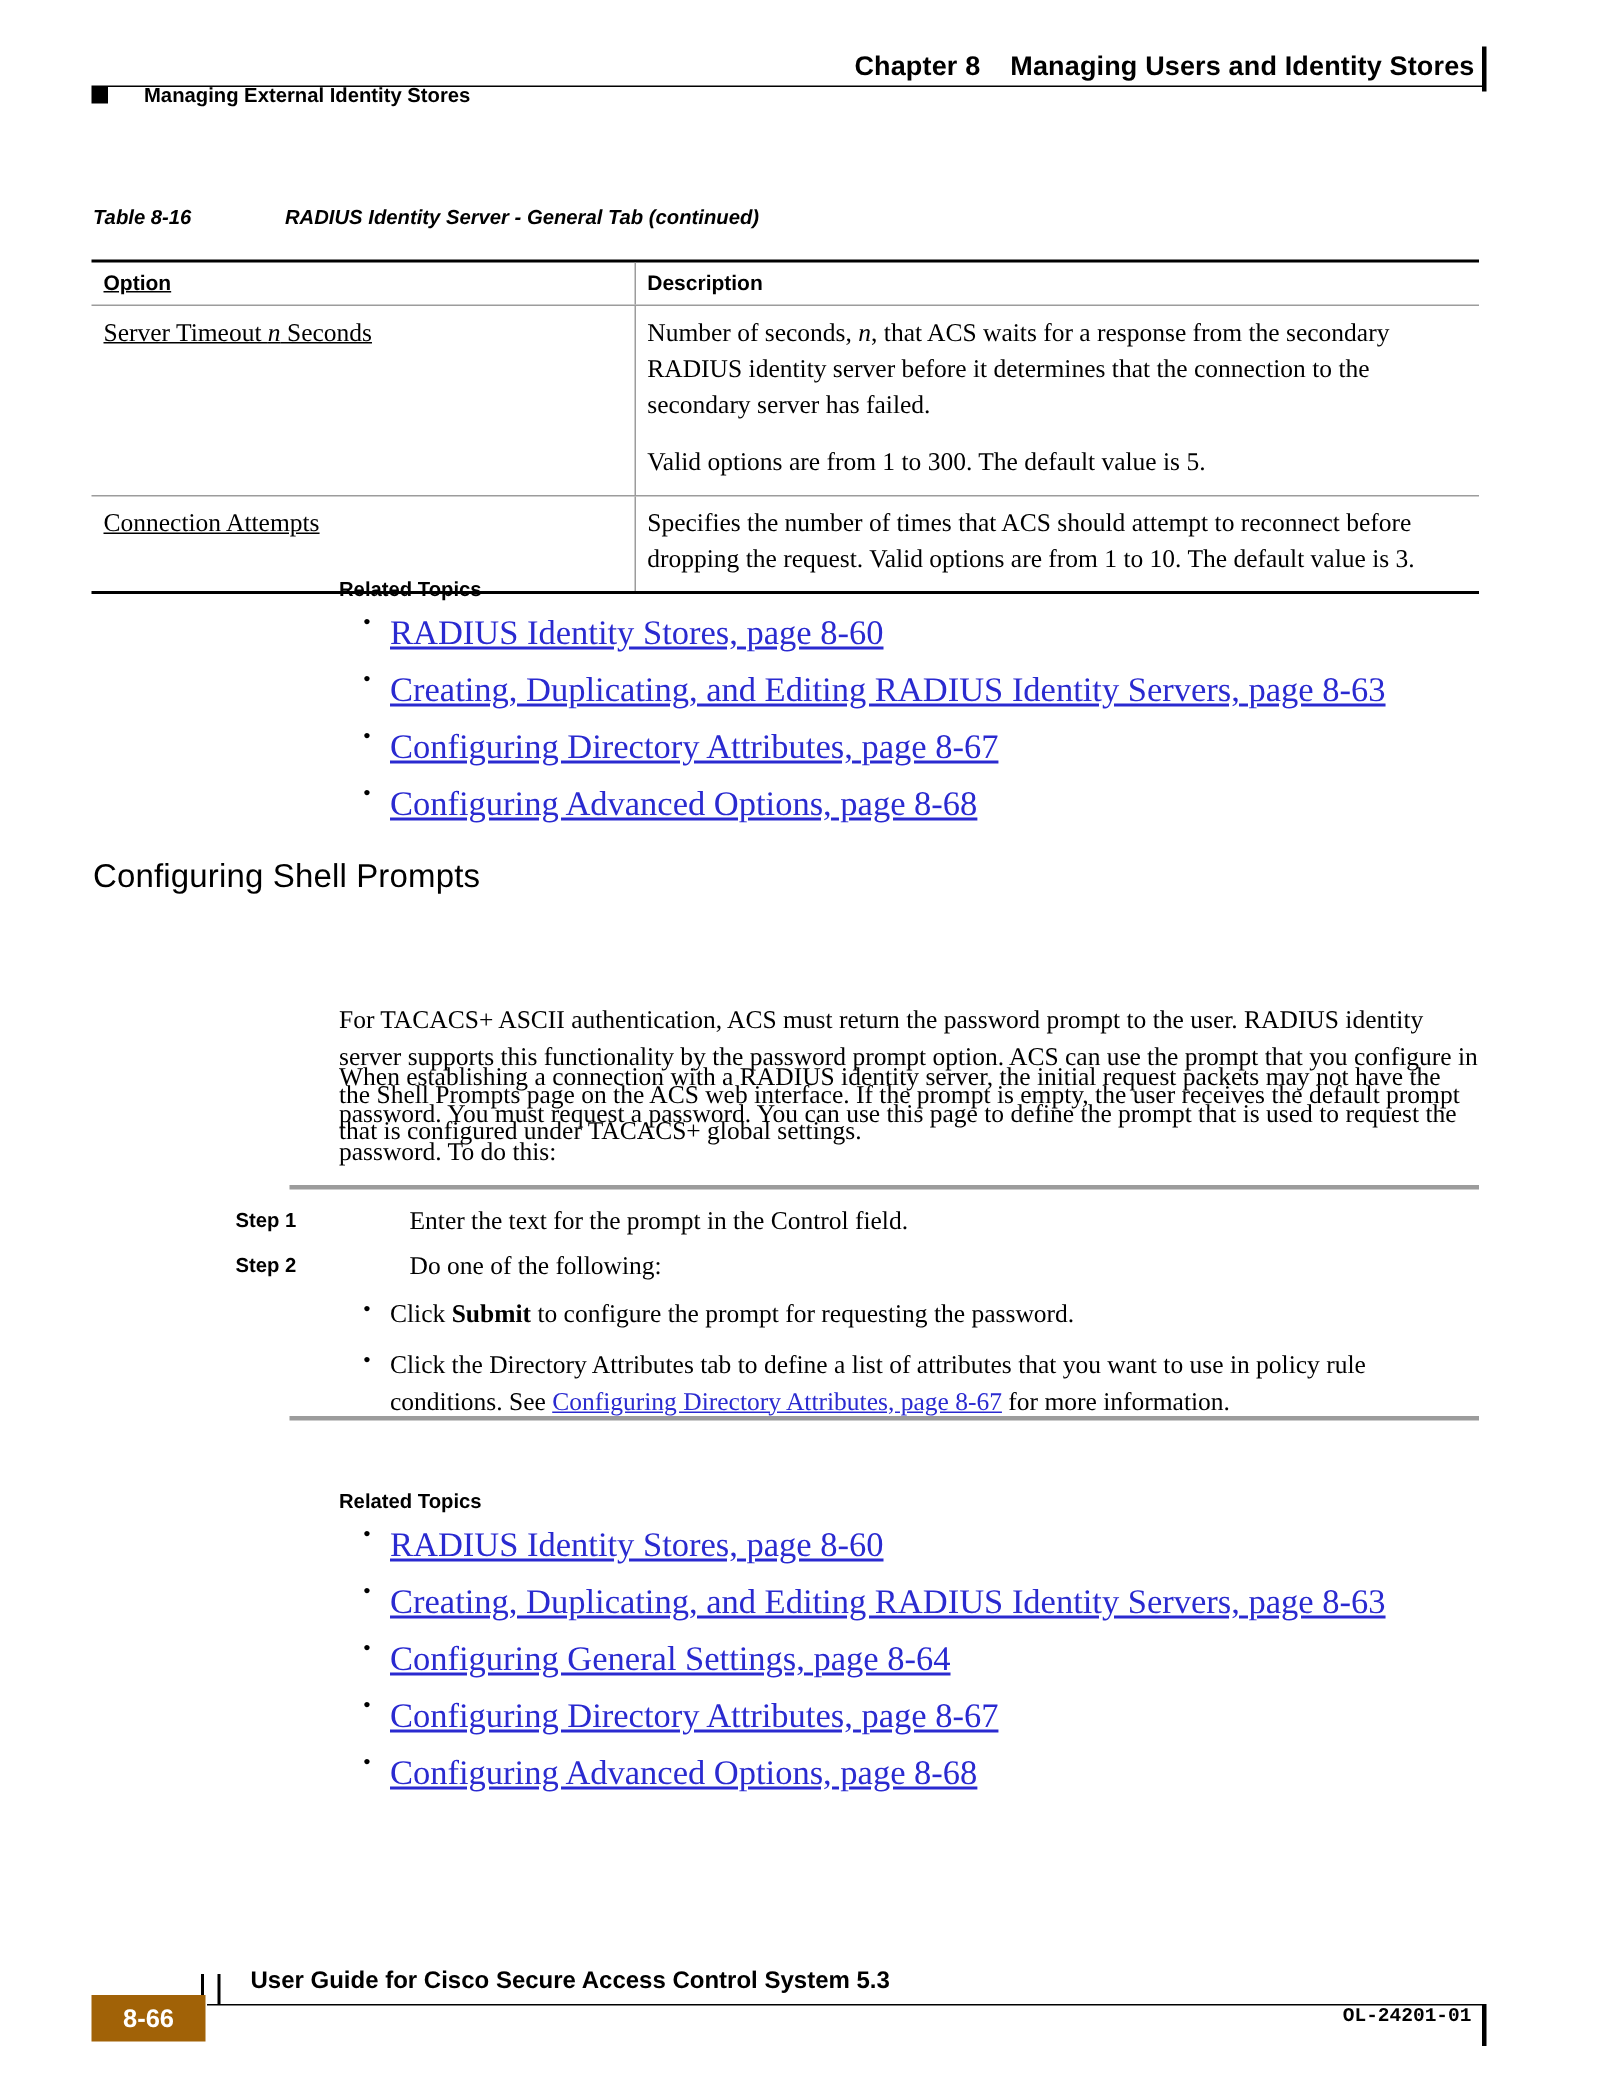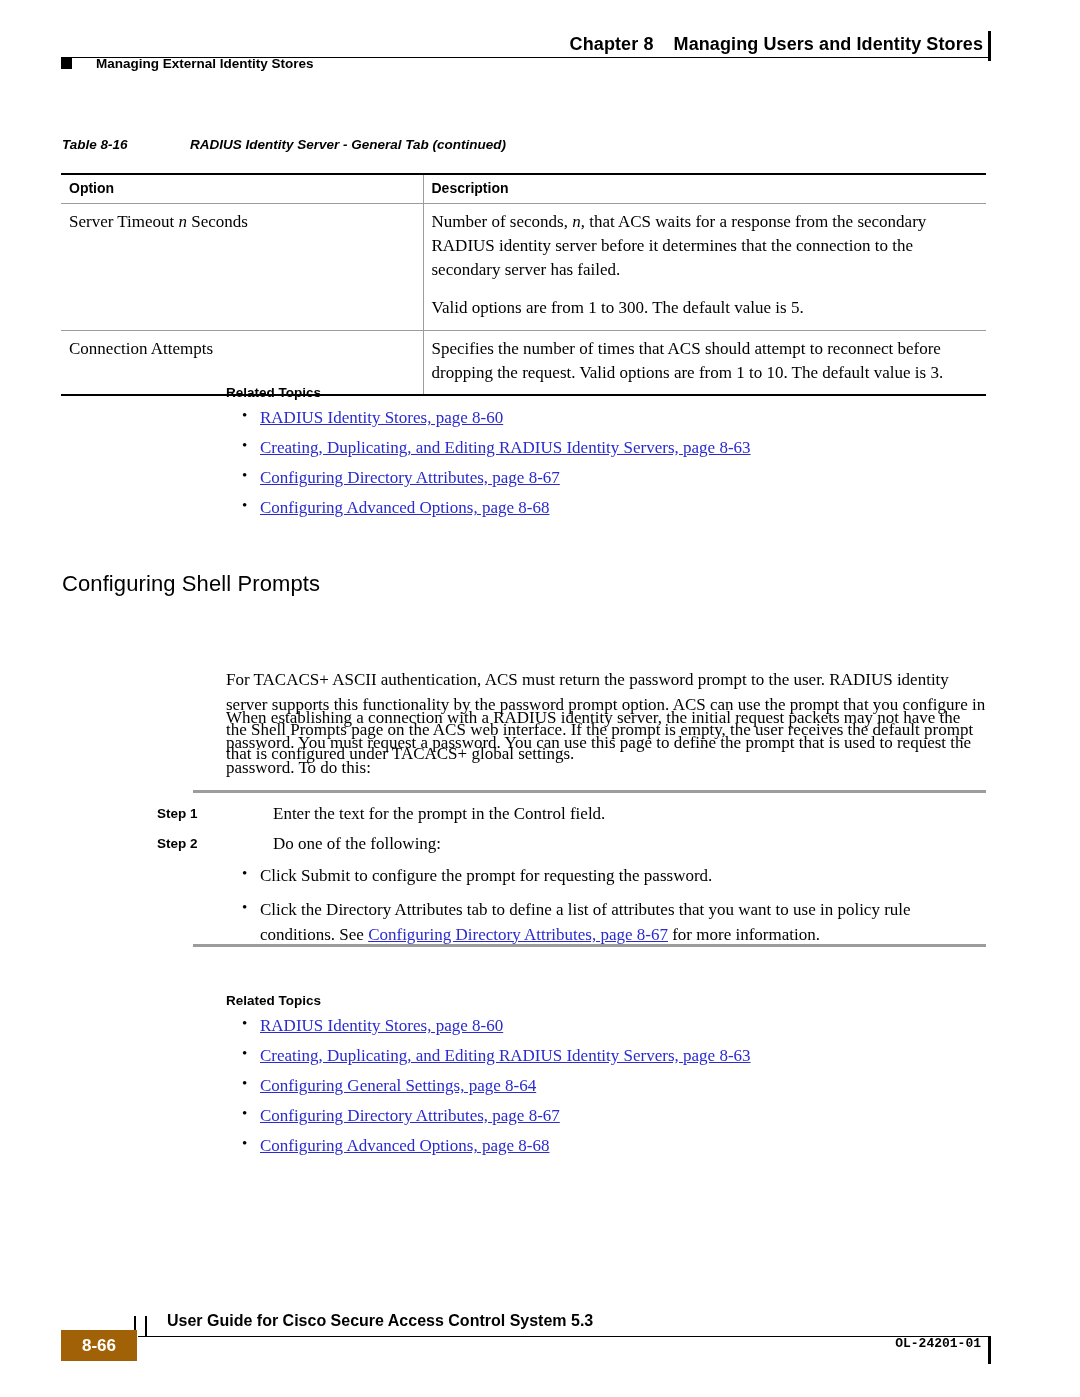--- a/index.html
+++ b/index.html
@@ -91,21 +91,21 @@
     table-layout: fixed;
   }
   .tbl col.c1 { width: 362px; }
   .tbl col.c2 { width: 563px; }
   .tbl th, .tbl td {
     text-align: left;
     vertical-align: top;
     padding: 6px 12px 9px 8px;
     border-left: 1px solid #9c9c9c;
   }
-  .tbl th:first-child, .tbl td:first-child { border-left: none; }
+  .tbl th:first-child, .tbl td:first-child { border-left: none; text-decoration: underline; }
   .tbl thead th {
     font-family: "Liberation Sans", sans-serif;
     font-size: 14px;
     font-weight: bold;
     padding-top: 5px;
     padding-bottom: 7px;
     border-top: 2.5px solid #000000;
     border-bottom: 1px solid #9c9c9c;
   }
   .tbl tbody td {
@@ -140,21 +140,21 @@
   }
   ul.rt-list {
     list-style: none;
     margin: 0;
     padding: 0;
   }
   ul.rt-list li {
     position: relative;
     padding-left: 34px;
     margin-bottom: 8px;
-    font-size: 17px;
+    font-size: 23px;
     line-height: 1.3;
   }
   ul.rt-list li::before {
     content: "\2022";
     position: absolute;
     left: 16px;
     top: -1px;
     font-size: 15px;
     color: #000000;
   }
@@ -215,21 +215,21 @@
     font-size: 17px;
     line-height: 1.46;
   }
   ul.step-bullets li::before {
     content: "\2022";
     position: absolute;
     left: 16px;
     top: -1px;
     font-size: 15px;
   }
-  .bold { font-weight: normal; text-align: center; }
+  .bold { font-weight: bold; text-align: center; }
 
   
   .ftr-rule {
     position: absolute;
     top: 1336px;
     left: 138px;
     width: 852px;
     height: 1px;
     background: #000000;
   }

